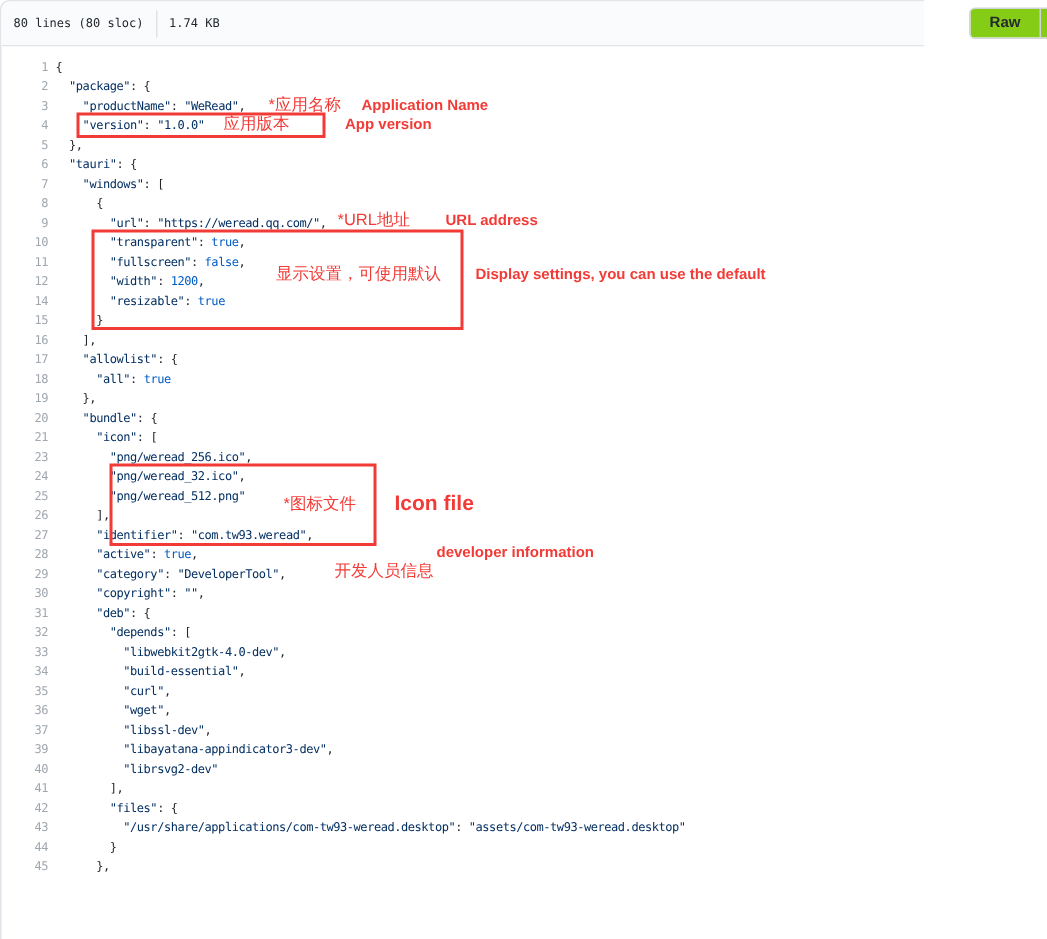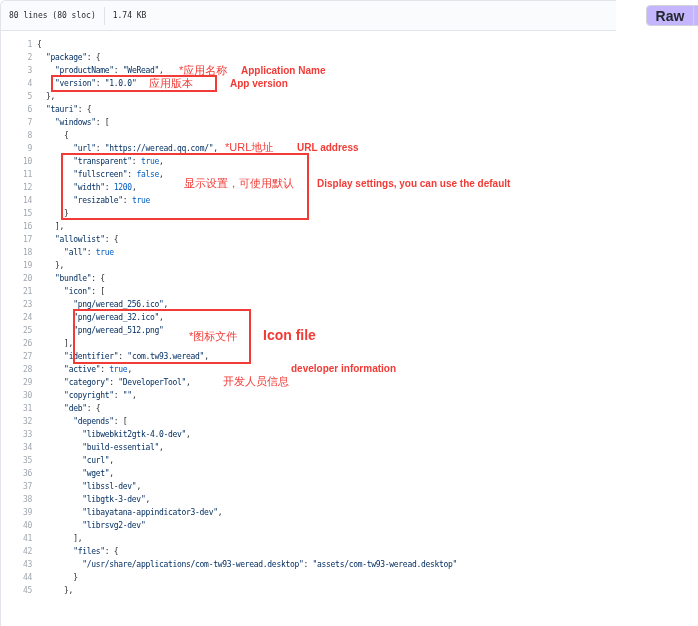--- a/index.html
+++ b/index.html
@@ -13,22 +13,22 @@
   .blob-header { position:relative; height:30px; background:#fafbfc;
                  border-bottom:1px solid #e1e4e8; border-radius:6px 0 0 0;
                  display:flex; align-items:center; padding:0 8px;
                  font-family:"DejaVu Sans Mono", monospace; font-size:8px; color:#24292f; }
   .file-info { display:flex; align-items:center; gap:8px; }
   .vdiv { width:1px; height:18px; background:#dfe2e6; display:inline-block; }
   .btn-group { position:absolute; left:645px; top:4px; height:21px; display:flex;
                border:1px solid #d1d5da; border-radius:4px 0 0 4px; overflow:hidden;
                background:#f6f8fa; }
   .btn-seg { height:100%; display:flex; align-items:center; justify-content:center;
-             font-family:"Liberation Sans", sans-serif; font-size:14px; font-weight:600;
-             color:#24292f; background:#c4b5fd; cursor:pointer; }
+             font-family:"Liberation Sans", sans-serif; font-size:10px; font-weight:600;
+             color:#24292f; background:#84cc16; cursor:pointer; }
   .btn-seg.raw { width:47px; border-right:1px solid #d1d5da; }
   .btn-seg.partial { width:40px; }
 
   
   .code-area { position:relative; padding-top:7px; }
   .code-line { display:flex; height:13px; line-height:13px; white-space:pre;
                font-family:"DejaVu Sans Mono", monospace; font-size:8px;
                letter-spacing:-0.3px; color:#24292e; }
   .ln { width:31px; flex:0 0 31px; text-align:right; color:#a0a7ae; cursor:pointer;
         user-select:none; }
@@ -105,21 +105,20 @@
       <div class="code-line"><span class="ln">28</span><span class="src">      <span class="tok-s">"active"</span>: <span class="tok-c">true</span>,</span></div>
       <div class="code-line"><span class="ln">29</span><span class="src">      <span class="tok-s">"category"</span>: <span class="tok-s">"DeveloperTool"</span>,</span></div>
       <div class="code-line"><span class="ln">30</span><span class="src">      <span class="tok-s">"copyright"</span>: <span class="tok-s">""</span>,</span></div>
       <div class="code-line"><span class="ln">31</span><span class="src">      <span class="tok-s">"deb"</span>: {</span></div>
       <div class="code-line"><span class="ln">32</span><span class="src">        <span class="tok-s">"depends"</span>: [</span></div>
       <div class="code-line"><span class="ln">33</span><span class="src">          <span class="tok-s">"libwebkit2gtk-4.0-dev"</span>,</span></div>
       <div class="code-line"><span class="ln">34</span><span class="src">          <span class="tok-s">"build-essential"</span>,</span></div>
       <div class="code-line"><span class="ln">35</span><span class="src">          <span class="tok-s">"curl"</span>,</span></div>
       <div class="code-line"><span class="ln">36</span><span class="src">          <span class="tok-s">"wget"</span>,</span></div>
       <div class="code-line"><span class="ln">37</span><span class="src">          <span class="tok-s">"libssl-dev"</span>,</span></div>
-      <div class="code-line"><span class="ln">38</span><span class="src">          <span class="tok-s">"libgtk-3-dev"</span>,</span></div>
       <div class="code-line"><span class="ln">39</span><span class="src">          <span class="tok-s">"libayatana-appindicator3-dev"</span>,</span></div>
       <div class="code-line"><span class="ln">40</span><span class="src">          <span class="tok-s">"librsvg2-dev"</span></span></div>
       <div class="code-line"><span class="ln">41</span><span class="src">        ],</span></div>
       <div class="code-line"><span class="ln">42</span><span class="src">        <span class="tok-s">"files"</span>: {</span></div>
       <div class="code-line"><span class="ln">43</span><span class="src">          <span class="tok-s">"/usr/share/applications/com-tw93-weread.desktop"</span>: <span class="tok-s">"assets/com-tw93-weread.desktop"</span></span></div>
       <div class="code-line"><span class="ln">44</span><span class="src">        }</span></div>
       <div class="code-line"><span class="ln">45</span><span class="src">      },</span></div>
     </div>
 
   <div class="ann-box" id="box-version"></div>

